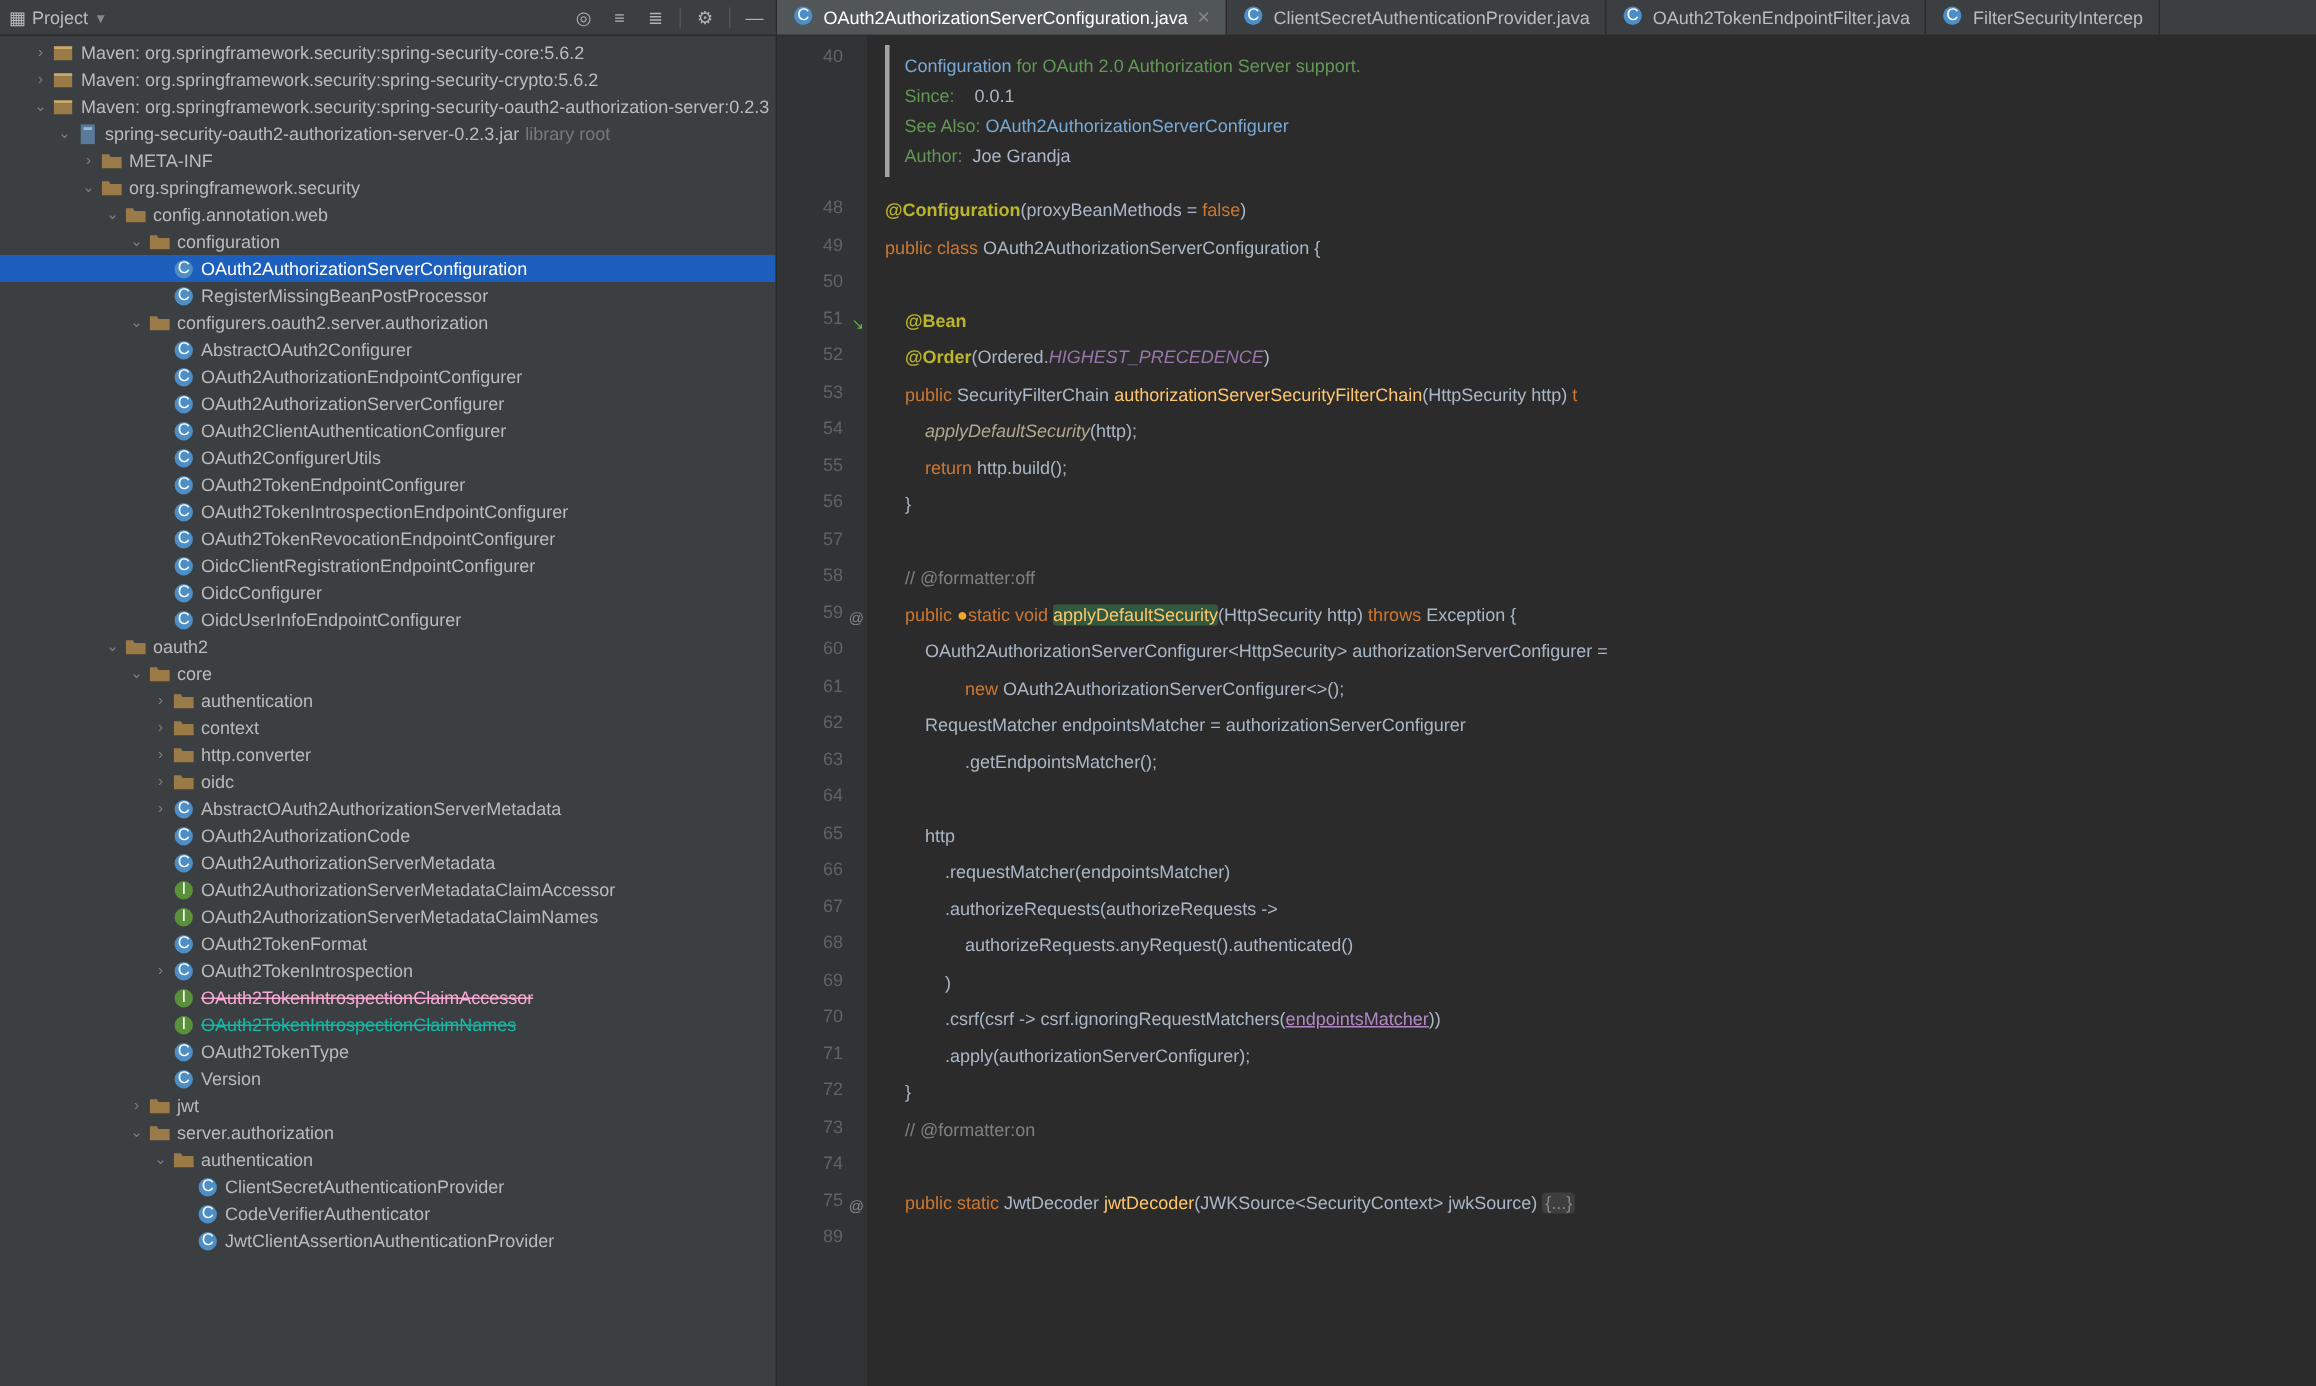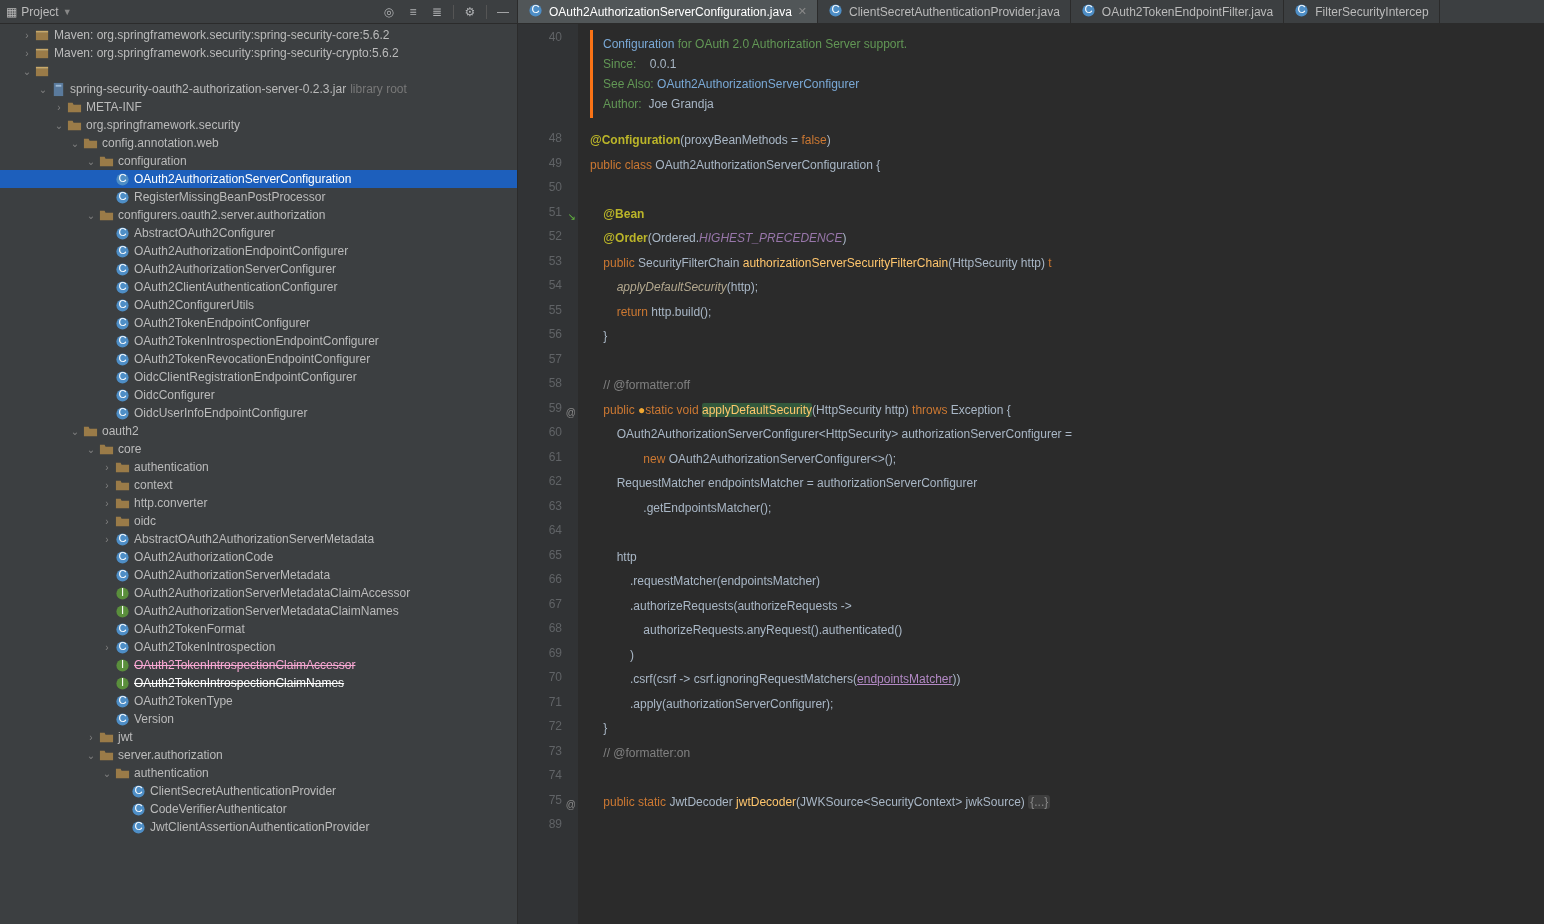--- a/index.html
+++ b/index.html
@@ -22,21 +22,21 @@
 .tabs { height: 24px; display: flex; align-items: stretch; background: #3c3f41; border-bottom: 1px solid #2b2b2b; }
 .tab { display: flex; align-items: center; gap: 6px; padding: 0 10px; color: #bbbbbb; border-right: 1px solid #2b2b2b; }
 .tab.active { background: #515658; color: #fff; }
 .tab .close { color: #888; font-size: 11px; }
 .editor { flex: 1; display: flex; background: #2b2b2b; font-family: "JetBrains Mono","Consolas",monospace; font-size: 13.6px; overflow:hidden;}
 .gutter { width: 60px; background: #313335; color: #606366; text-align: right; padding: 4px 16px 4px 4px; line-height: 24.5px; position:relative; }
 .gline { height:24.5px; position:relative; }
 .gline .mark { position:absolute; right:-14px; top:5px; font-size:10px; }
 .codewrap { flex:1; overflow:hidden; }
 .code { padding: 4px 0 4px 12px; line-height: 24.5px; white-space: pre; color: #a9b7c6; }
-.docblock { background:#2b2b2b; border-left:3px solid #f97316; margin: 6px 0 6px 12px; padding:4px 10px; color:#629755; font-family: "JetBrains Mono","Consolas",monospace; font-size:13.6px; line-height:20px;}
+.docblock { background:#2b2b2b; border-left:3px solid #a3a3a3; margin: 6px 0 6px 12px; padding:4px 10px; color:#629755; font-family: "JetBrains Mono","Consolas",monospace; font-size:13.6px; line-height:20px;}
 .docblock .link { color:#7aa9d6; }
 .tk-ann { color:#bbb529;font-weight:bold; } .tk-kw { color:#cc7832; } .tk-com { color:#808080; } .tk-mtd { color:#ffc66d; }
 .tk-mtdi { color:#b2a78e; font-style: italic; } .tk-const { color:#9876aa; font-style:italic; }
 .hl { background:#32593d; border-radius:2px; }
 .ul { text-decoration: underline; }
 .fold { background:#3e3e3e; color:#888; border-radius:3px; padding:0 2px;}
 svg.micon{width:15px;height:15px;}
 </style>
 </head>
 <body>
@@ -81,20 +81,21 @@
           <span class="label">Maven: org.springframework.security:spring-security-crypto:5.6.2</span>
         </div>
         <div class="tree-row" style="padding-left: 20px;">
           <span class="exp">⌄</span>
           <span class="ico">
             <svg class="micon" viewBox="0 0 16 16">
               <rect x="1" y="5" width="13" height="8" fill="#9a7b48"></rect>
               <rect x="1" y="3" width="13" height="2" fill="#c9a96a"></rect>
             </svg>
           </span>
+          <span class="label">Maven: org.springframework.security:spring-security-oauth2-authorization-server:0.2.3</span>
         </div>
         <div class="tree-row" style="padding-left: 36px;">
           <span class="exp">⌄</span>
           <span class="ico">
             <svg class="micon" viewBox="0 0 16 16">
               <rect x="3" y="1" width="10" height="14" fill="#5a7a9c"></rect>
               <rect x="5" y="3" width="6" height="2" fill="#9cb8d4"></rect>
             </svg>
           </span>
           <span class="label">spring-security-oauth2-authorization-server-0.2.3.jar</span>
@@ -410,21 +411,21 @@
           <span class="label" style="text-decoration:line-through;color:#f9a8d4">OAuth2TokenIntrospectionClaimAccessor</span>
         </div>
         <div class="tree-row" style="padding-left: 100px;">
           <span class="exp"></span>
           <span class="ico">
             <svg class="micon" viewBox="0 0 16 16">
               <circle cx="8" cy="8" r="6.5" fill="#5a8f3c"></circle>
               <text x="8" y="11" text-anchor="middle" fill="#fff" font-size="9" font-family="Arial">I</text>
             </svg>
           </span>
-          <span class="label" style="text-decoration:line-through;color:#ffffff">OAuth2TokenIntrospectionClaimNames</span>
+          <span class="label" style="text-decoration:line-through;color:#14b8a6">OAuth2TokenIntrospectionClaimNames</span>
         </div>
         <div class="tree-row" style="padding-left: 100px;">
           <span class="exp"></span>
           <span class="ico">
             <svg class="micon" viewBox="0 0 16 16">
               <circle cx="8" cy="8" r="6.5" fill="#4e8ec6"></circle>
               <text x="8" y="11" text-anchor="middle" fill="#fff" font-size="9" font-family="Arial">C</text>
             </svg>
           </span>
           <span class="label">OAuth2TokenType</span>

